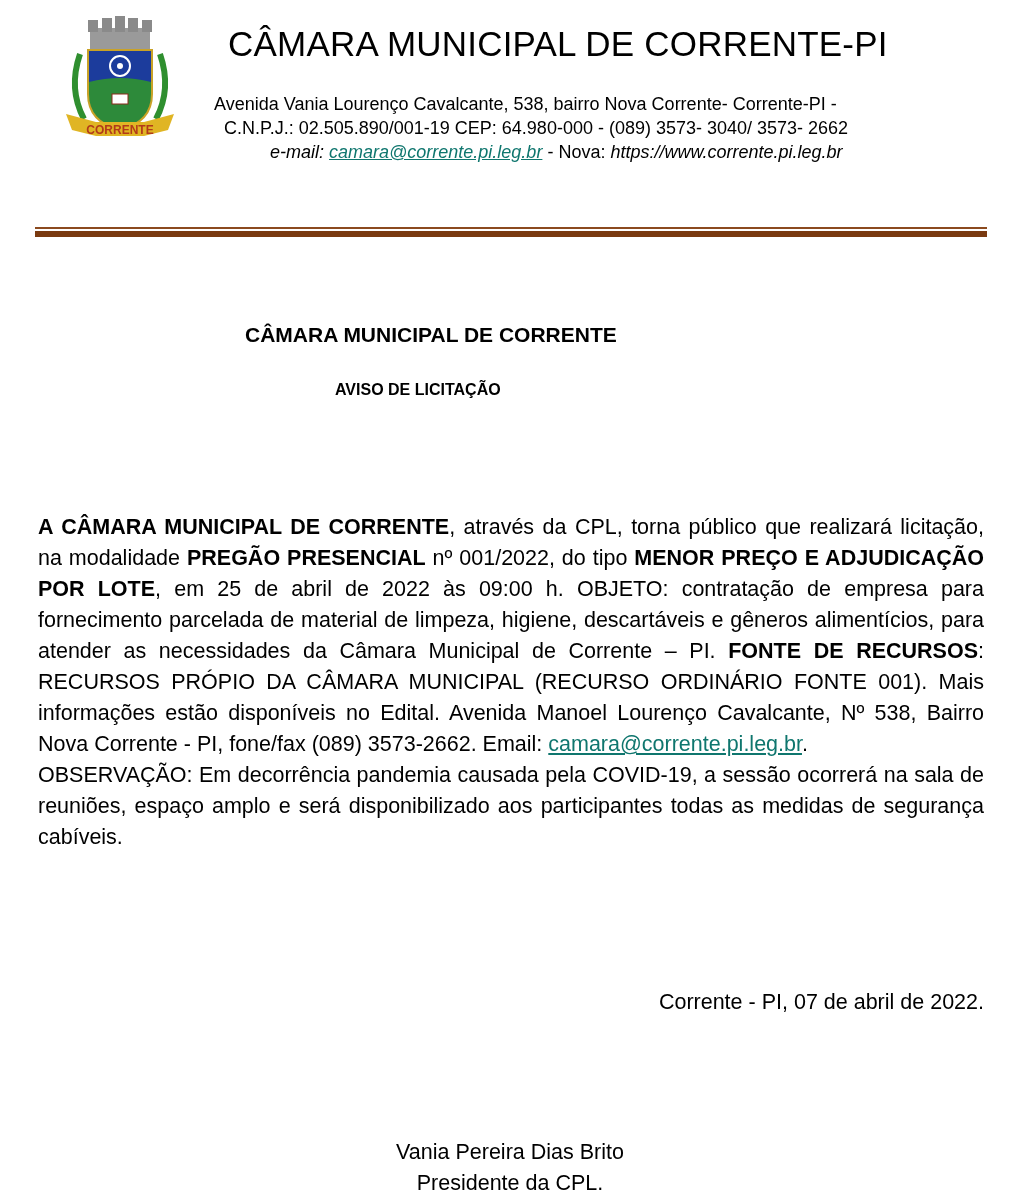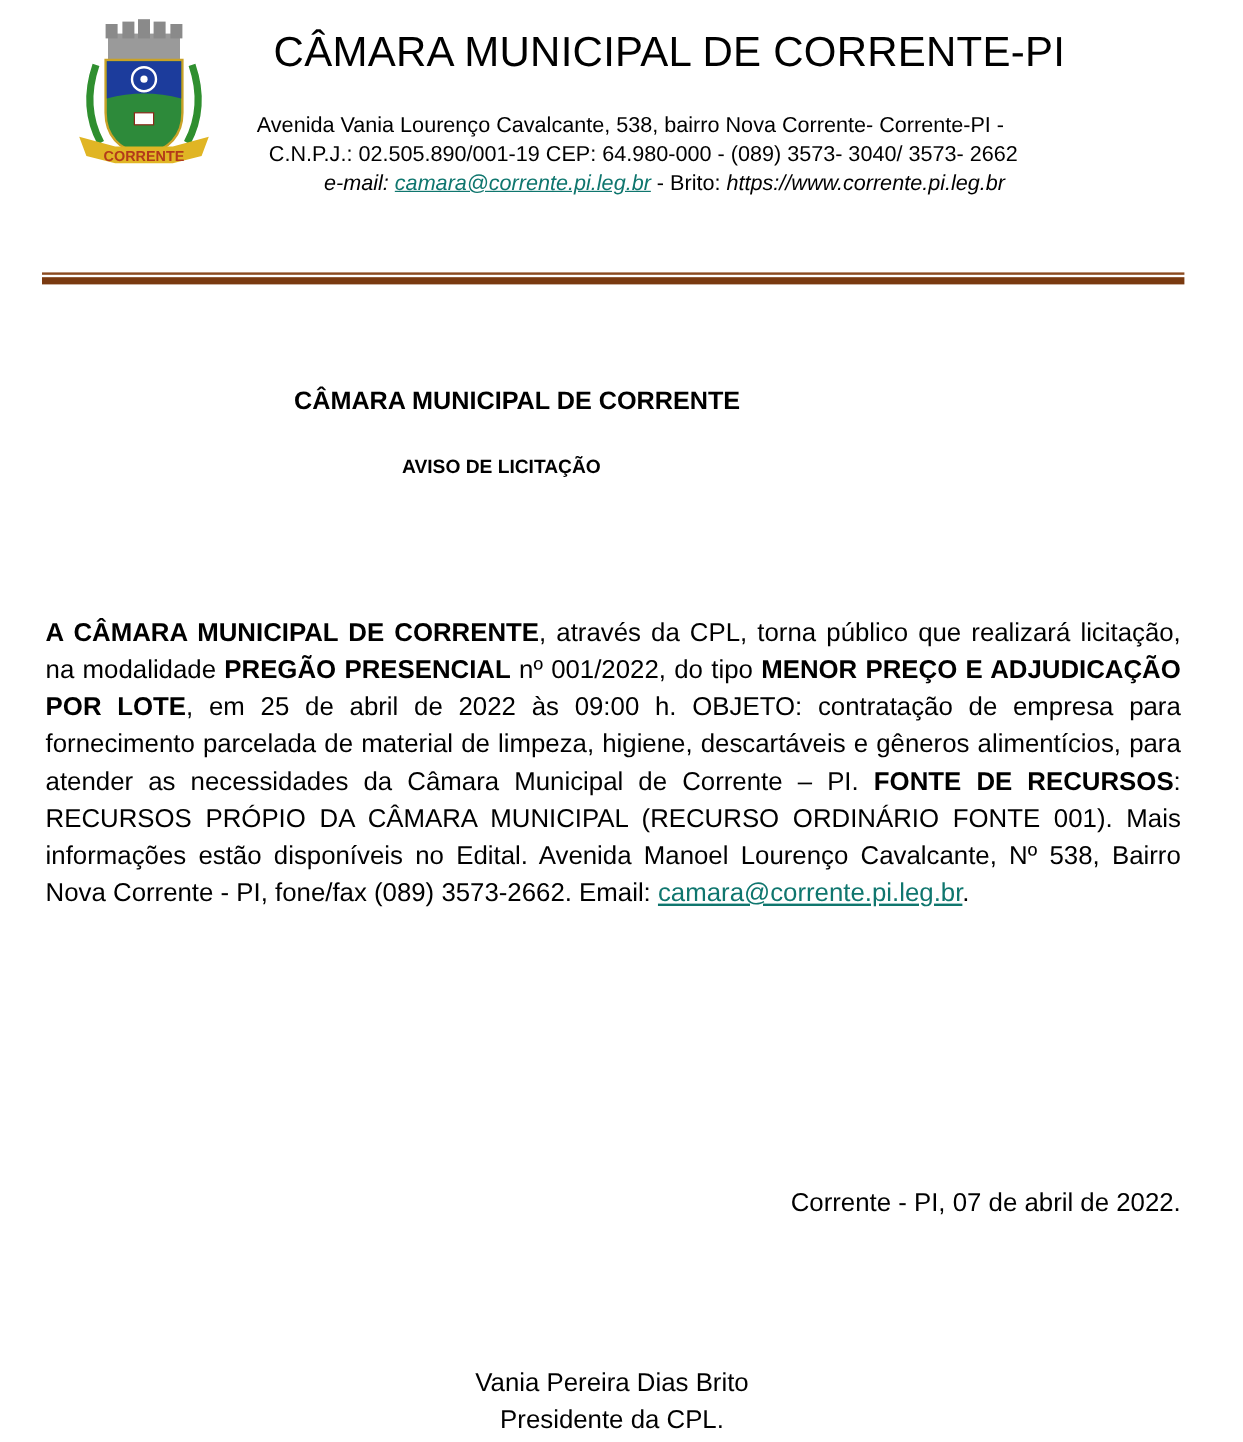--- a/index.html
+++ b/index.html
@@ -46,28 +46,29 @@
     <path d="M110 40 Q122 75 106 105" stroke="#2f8f2f" stroke-width="6" fill="none"></path>
 
     <path d="M16 100 L46 108 L94 108 L124 100 L118 116 L94 122 L46 122 L22 116 Z" fill="#e0b524"></path>
     <text x="70" y="120" font-size="12" font-weight="bold" fill="#b23a1a" text-anchor="middle" font-family="Liberation Sans, sans-serif">CORRENTE</text>
   </svg>
 </div>
 
 <div class="title">CÂMARA MUNICIPAL DE CORRENTE-PI</div>
 <div class="addr addr1">Avenida Vania Lourenço Cavalcante, 538, bairro Nova Corrente- Corrente-PI -</div>
 <div class="addr addr2">C.N.P.J.: 02.505.890/001-19   CEP: 64.980-000 - (089) 3573- 3040/ 3573- 2662</div>
-<div class="addr addr3"><span>e-mail: </span><span class="link">camara@corrente.pi.leg.br</span><span style="font-style:normal"> - Brito: </span><span>https://www.corrente.pi.leg.br</span></div>
+<div class="addr addr3"><span>e-mail: </span><span class="link">camara@corrente.pi.leg.br</span><span style="font-style:normal"> - Nova: </span><span>https://www.corrente.pi.leg.br</span></div>
 
 <div class="rule-thin"></div>
 <div class="rule-thick"></div>
 
 <div class="h1">CÂMARA MUNICIPAL DE CORRENTE</div>
 <div class="h2">AVISO DE LICITAÇÃO</div>
 
 <div class="body">
   <p><b>A CÂMARA MUNICIPAL DE CORRENTE</b><span>, através da CPL, torna público que realizará licitação, na modalidade </span><b>PREGÃO PRESENCIAL</b><span> nº 001/2022, do tipo </span><b>MENOR PREÇO E ADJUDICAÇÃO POR LOTE</b><span>, em 25 de abril de 2022 às 09:00 h. OBJETO: contratação de empresa para fornecimento parcelada de material de limpeza, higiene, descartáveis e gêneros alimentícios, para atender as necessidades da Câmara Municipal de Corrente – PI.  </span><b>FONTE DE RECURSOS</b><span>: RECURSOS PRÓPIO DA CÂMARA MUNICIPAL (RECURSO ORDINÁRIO FONTE 001). Mais informações estão disponíveis no Edital. Avenida Manoel Lourenço Cavalcante, Nº 538, Bairro Nova Corrente - PI, fone/fax (089) 3573-2662. Email: </span><span class="link">camara@corrente.pi.leg.br</span><span>.</span></p>
+  <p>OBSERVAÇÃO: Em decorrência pandemia causada pela COVID-19, a sessão ocorrerá na sala de reuniões, espaço amplo e será disponibilizado aos participantes todas as medidas de segurança cabíveis.</p>
 </div>
 
 <div class="place">Corrente - PI, 07 de abril de 2022.</div>
 
 <div class="sig sig1">Vania Pereira Dias Brito</div>
 <div class="sig sig2">Presidente da CPL.</div>
 
 </body></html>

